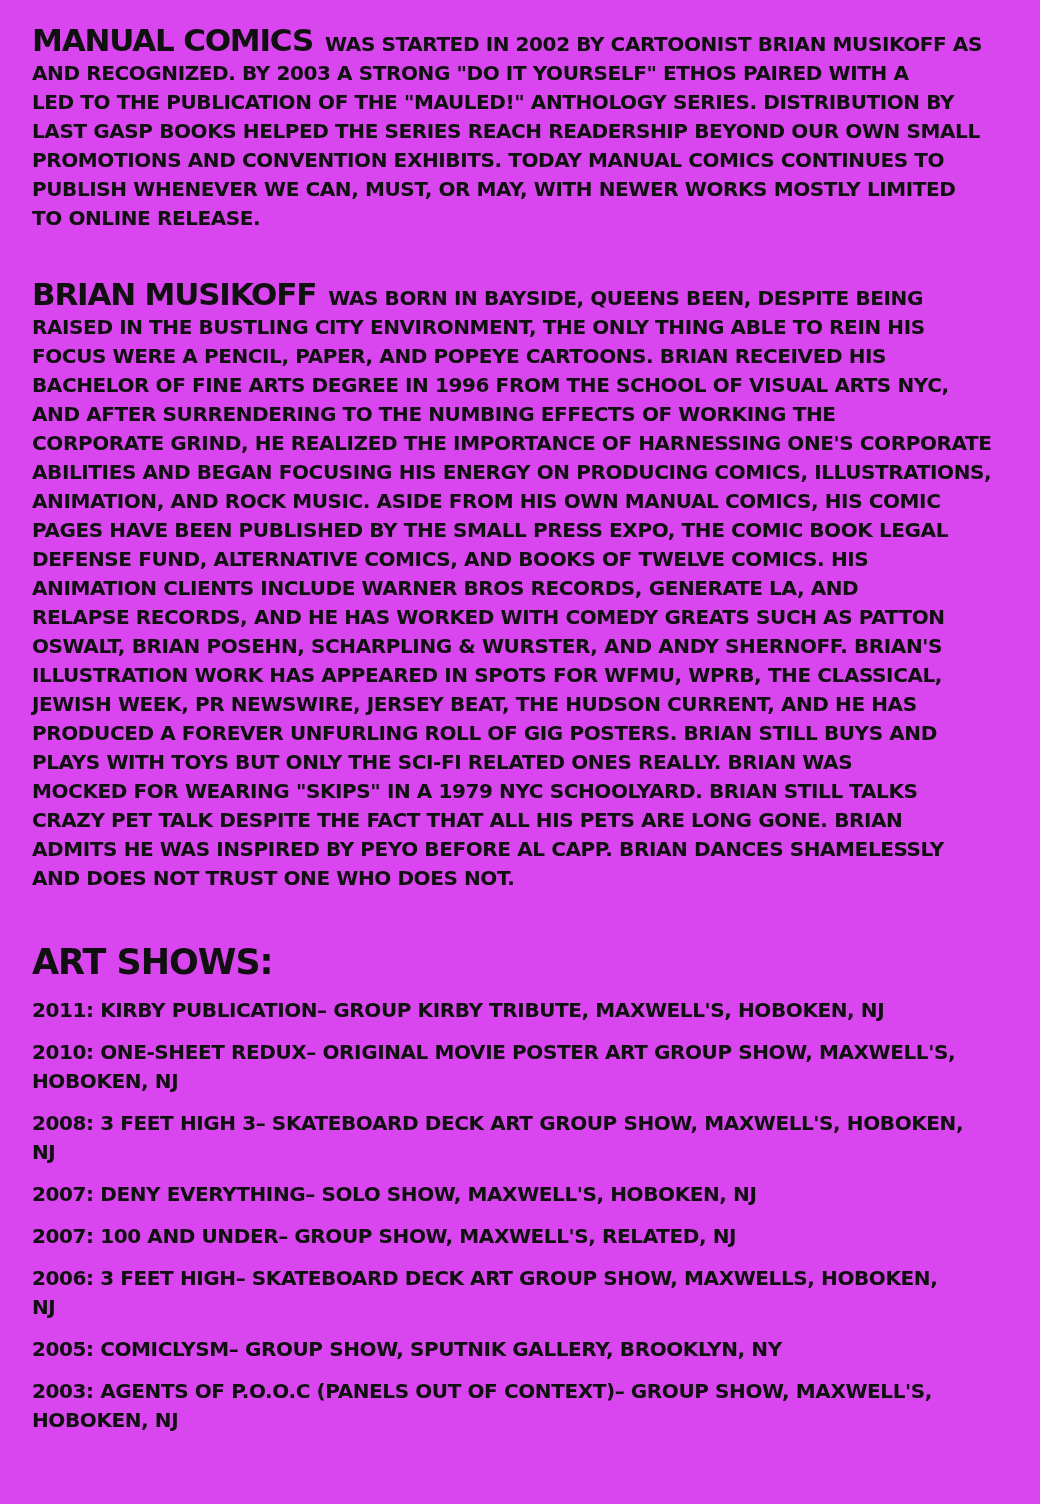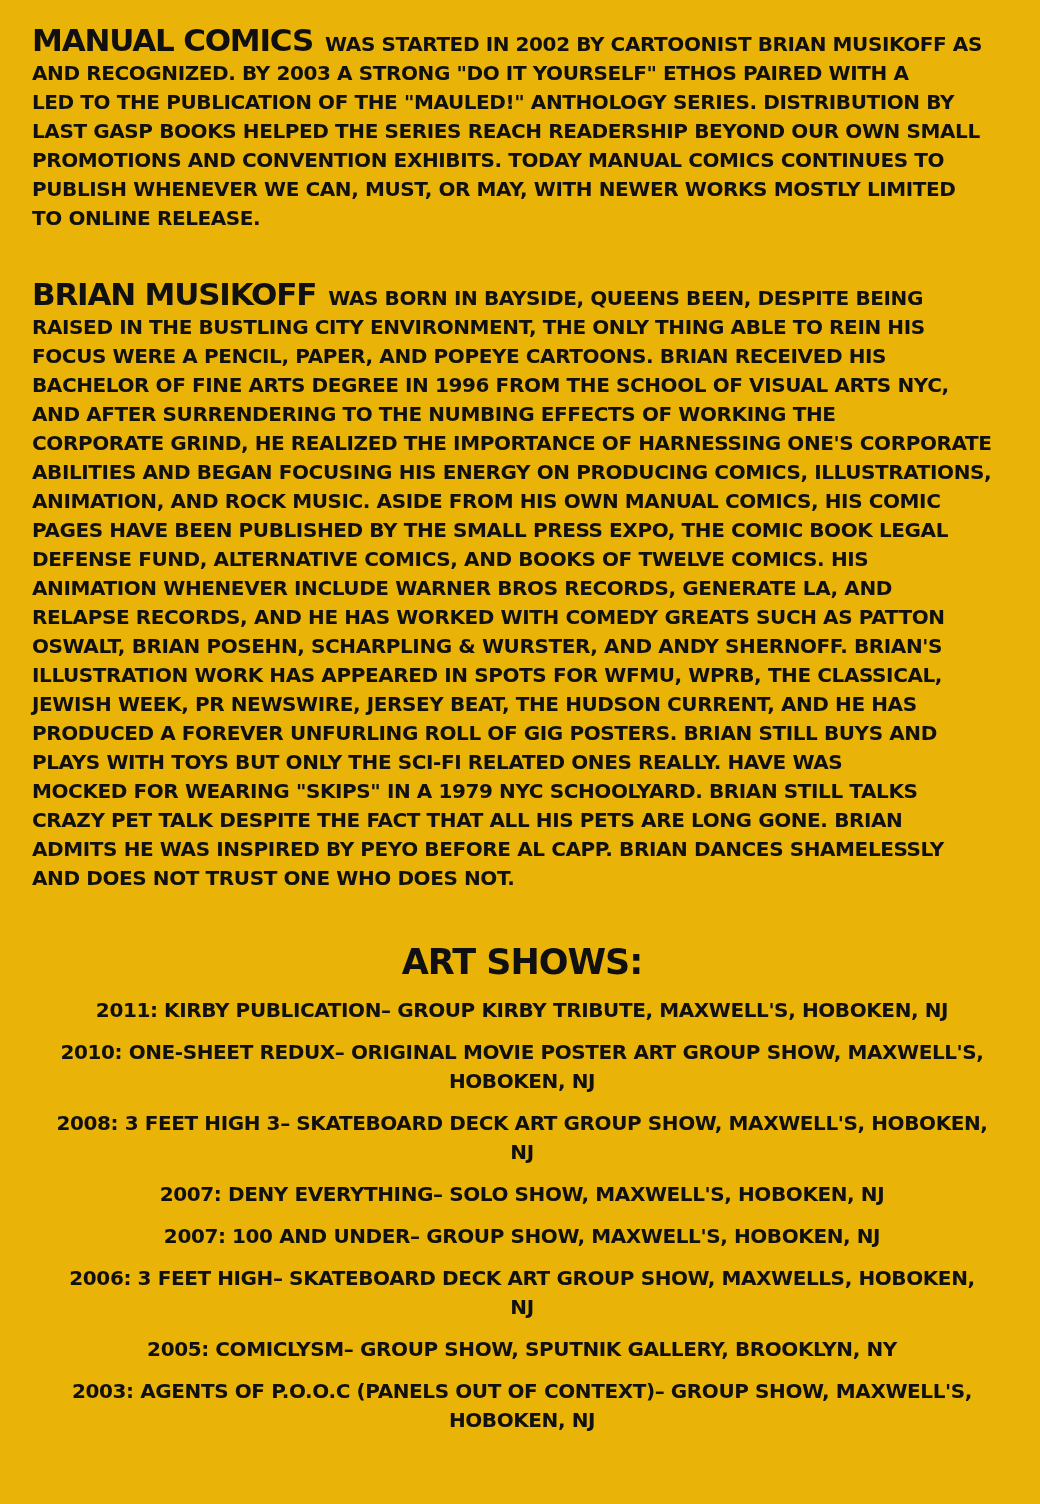--- a/index.html
+++ b/index.html
@@ -4,21 +4,21 @@
 <style>
   html, body {
     margin: 0;
     padding: 0;
     background: #ffffff;
   }
   .page {
     position: relative;
     width: 1040px;
     height: 1504px;
-    background: #eab308;
+    background: #d946ef;
     color: #101010;
     font-family: "DejaVu Sans", sans-serif;
     font-weight: bold;
     box-sizing: border-box;
     padding: 26px 28px 0 32px;
     overflow: hidden;
   }
   .line {
     white-space: nowrap;
     line-height: 29px;
@@ -34,21 +34,20 @@
   .big-header {
     font-size: 31px;
     letter-spacing: -1.2px;
     margin-right: 12px;
   }
   .first-line {
     line-height: 29px;
   }
   .art-shows {
     margin-top: 28px;
-    text-align: center;
   }
   .art-title {
     font-size: 35px;
     line-height: 44px;
     letter-spacing: -1px;
     margin-bottom: 12px;
   }
   .show-entry {
     margin-bottom: 13px;
   }
@@ -79,27 +78,27 @@
     <div>
         <div class="line">RAISED IN THE BUSTLING CITY ENVIRONMENT, THE ONLY THING ABLE TO REIN HIS</div>
         <div class="line">FOCUS WERE A PENCIL, PAPER, AND POPEYE CARTOONS. BRIAN RECEIVED HIS</div>
         <div class="line">BACHELOR OF FINE ARTS DEGREE IN 1996 FROM THE SCHOOL OF VISUAL ARTS NYC,</div>
         <div class="line">AND AFTER SURRENDERING TO THE NUMBING EFFECTS OF WORKING THE</div>
         <div class="line">CORPORATE GRIND, HE REALIZED THE IMPORTANCE OF HARNESSING ONE'S CORPORATE</div>
         <div class="line">ABILITIES AND BEGAN FOCUSING HIS ENERGY ON PRODUCING COMICS, ILLUSTRATIONS,</div>
         <div class="line">ANIMATION, AND ROCK MUSIC. ASIDE FROM HIS OWN MANUAL COMICS, HIS COMIC</div>
         <div class="line">PAGES HAVE BEEN PUBLISHED BY THE SMALL PRESS EXPO, THE COMIC BOOK LEGAL</div>
         <div class="line">DEFENSE FUND, ALTERNATIVE COMICS, AND BOOKS OF TWELVE COMICS. HIS</div>
-        <div class="line">ANIMATION WHENEVER INCLUDE WARNER BROS RECORDS, GENERATE LA, AND</div>
+        <div class="line">ANIMATION CLIENTS INCLUDE WARNER BROS RECORDS, GENERATE LA, AND</div>
         <div class="line">RELAPSE RECORDS, AND HE HAS WORKED WITH COMEDY GREATS SUCH AS PATTON</div>
         <div class="line">OSWALT, BRIAN POSEHN, SCHARPLING &amp; WURSTER, AND ANDY SHERNOFF. BRIAN'S</div>
         <div class="line">ILLUSTRATION WORK HAS APPEARED IN SPOTS FOR WFMU, WPRB, THE CLASSICAL,</div>
         <div class="line">JEWISH WEEK, PR NEWSWIRE, JERSEY BEAT, THE HUDSON CURRENT, AND HE HAS</div>
         <div class="line">PRODUCED A FOREVER UNFURLING ROLL OF GIG POSTERS. BRIAN STILL BUYS AND</div>
-        <div class="line">PLAYS WITH TOYS BUT ONLY THE SCI-FI RELATED ONES REALLY. HAVE WAS</div>
+        <div class="line">PLAYS WITH TOYS BUT ONLY THE SCI-FI RELATED ONES REALLY. BRIAN WAS</div>
         <div class="line">MOCKED FOR WEARING "SKIPS" IN A 1979 NYC SCHOOLYARD. BRIAN STILL TALKS</div>
         <div class="line">CRAZY PET TALK DESPITE THE FACT THAT ALL HIS PETS ARE LONG GONE. BRIAN</div>
         <div class="line">ADMITS HE WAS INSPIRED BY PEYO BEFORE AL CAPP. BRIAN DANCES SHAMELESSLY</div>
         <div class="line">AND DOES NOT TRUST ONE WHO DOES NOT.</div>
       </div>
   </div>
 
   <div class="art-shows">
     <div class="art-title">ART SHOWS:</div>
     <div>
@@ -111,21 +110,21 @@
           <div class="line">HOBOKEN, NJ</div>
         </div>
         <div class="show-entry">
           <div class="line">2008: 3 FEET HIGH 3– SKATEBOARD DECK ART GROUP SHOW, MAXWELL'S, HOBOKEN,</div>
           <div class="line">NJ</div>
         </div>
         <div class="show-entry">
           <div class="line">2007: DENY EVERYTHING– SOLO SHOW, MAXWELL'S, HOBOKEN, NJ</div>
         </div>
         <div class="show-entry">
-          <div class="line">2007: 100 AND UNDER– GROUP SHOW, MAXWELL'S, HOBOKEN, NJ</div>
+          <div class="line">2007: 100 AND UNDER– GROUP SHOW, MAXWELL'S, RELATED, NJ</div>
         </div>
         <div class="show-entry">
           <div class="line">2006: 3 FEET HIGH– SKATEBOARD DECK ART GROUP SHOW, MAXWELLS, HOBOKEN,</div>
           <div class="line"> NJ</div>
         </div>
         <div class="show-entry">
           <div class="line">2005: COMICLYSM– GROUP SHOW, SPUTNIK GALLERY, BROOKLYN, NY</div>
         </div>
         <div class="show-entry">
           <div class="line">2003: AGENTS OF P.O.O.C (PANELS OUT OF CONTEXT)– GROUP SHOW, MAXWELL'S,</div>

